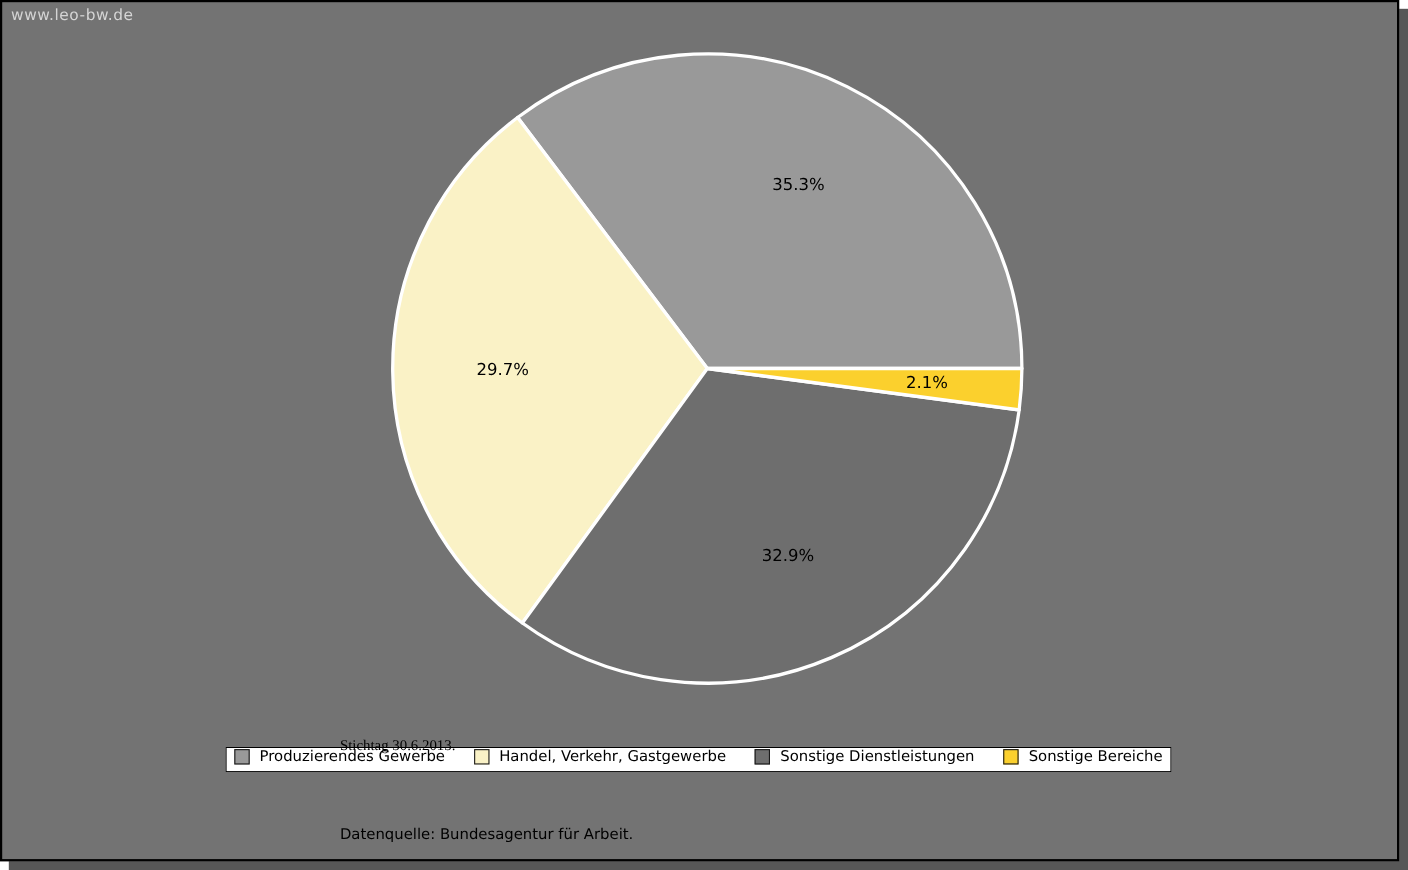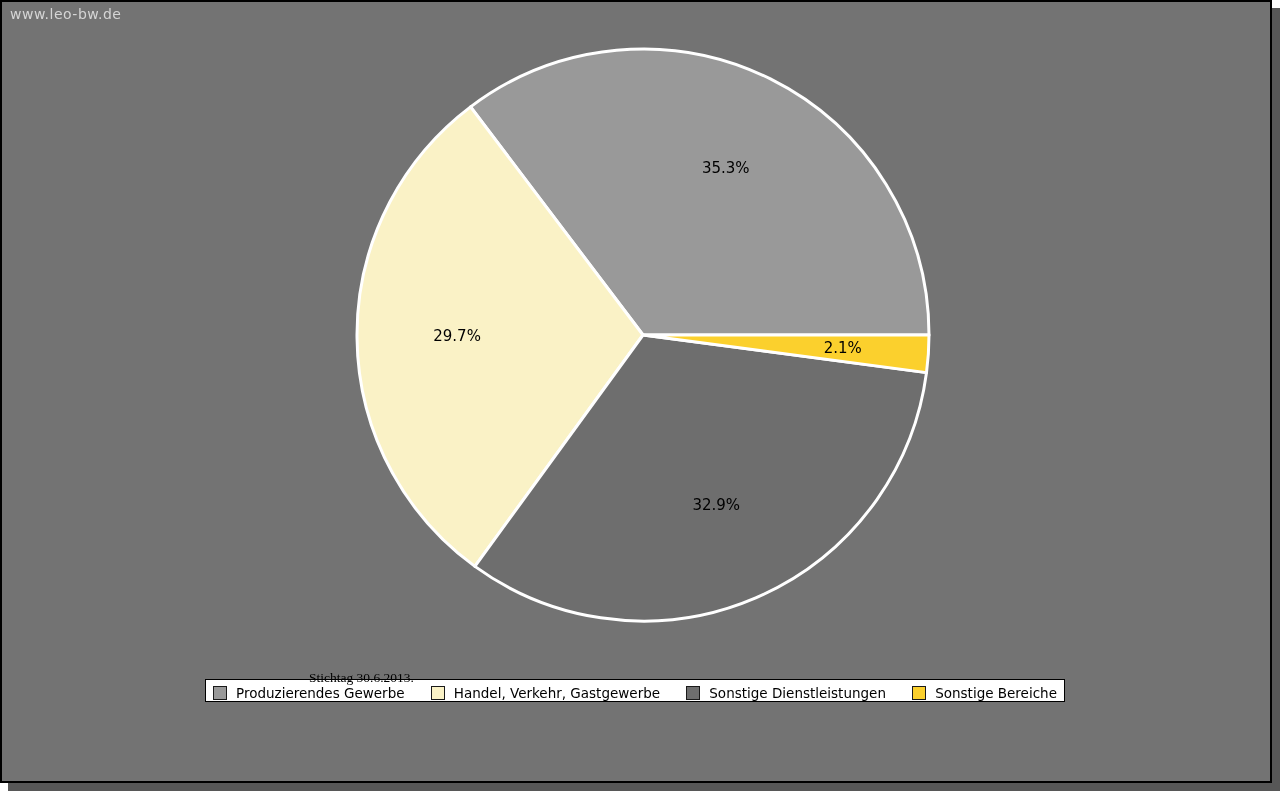--- a/index.html
+++ b/index.html
@@ -53,21 +53,21 @@
   }
   .legend {
     position: absolute;
     left: 203px;
     top: 677px;
     width: 844px;
     height: 21px;
     border: 1px solid #000000;
     background: #ffffff;
     display: flex;
-    align-items: flex-end;
+    align-items: flex-start;
     justify-content: space-between;
     padding: 0 7px;
   }
   .legend-item {
     display: flex;
     align-items: center;
     gap: 9px;
     font-size: 13.5px;
     color: #000000;
     white-space: nowrap;
@@ -122,13 +122,14 @@
     <span>Sonstige Dienstleistungen</span>
   </div>
 
   <div class="legend-item">
     <span class="legend-swatch" style="background: rgb(251, 208, 45);"></span>
     <span>Sonstige Bereiche</span>
   </div>
 </div>
 
   <div class="footnote footnote-1">Stichtag 30.6.2013.</div>
+  <div class="footnote footnote-3">Datenquelle: Bundesagentur für Arbeit.</div>
 </div>
 
 </body></html>

